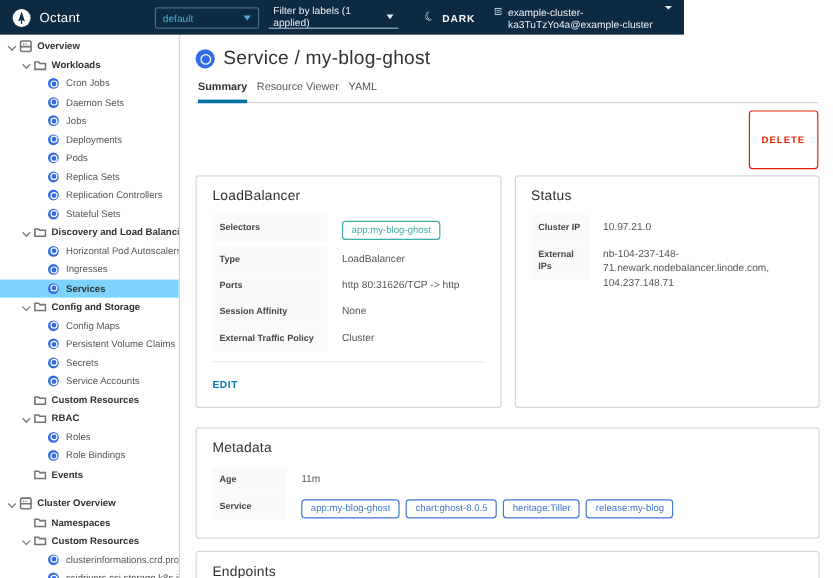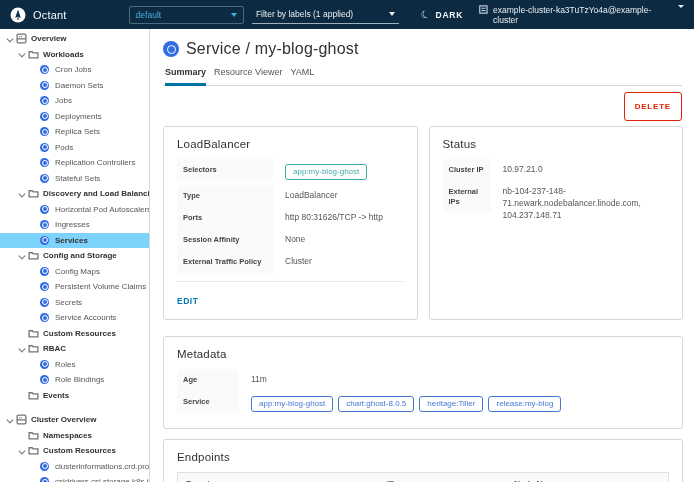--- a/index.html
+++ b/index.html
@@ -1,20 +1,20 @@
 <!DOCTYPE html>
 <html><head>
 <meta charset="utf-8">
 <style>
   * { box-sizing: border-box; margin: 0; padding: 0; }
   html,body { width: 694px; height: 482px; overflow: hidden; background: #fff;
     font-family: "Liberation Sans", sans-serif; color: #313131; }
 
   
-  .topbar { position: absolute; left:0; top:0; width:694px; height:29px;
+  .topbar { position: absolute; left:0; top:0; width:570px; height:29px;
     background:#0c2b43; display:flex; align-items:center; padding:0 10px; }
   .logo { width:16px; height:16px; flex:0 0 auto; }
   .app-title { color:#fafafa; font-size:11px; margin-left:7px; letter-spacing:.2px; }
   .ns-select { margin-left:62px; width:117px; height:18px; border:1px solid #4c6a80;
     border-radius:2px; display:flex; align-items:center; padding:0 6px; cursor:pointer; }
   .ns-select .ns-text { color:#49afd9; font-size:8.5px; flex:1 1 auto; }
   .caret-cyan { width:0; height:0; border-left:3.5px solid transparent; border-right:3.5px solid transparent;
     border-top:4px solid #49afd9; }
   .lbl-filter { margin-left:8px; width:150px; height:18px; border-bottom:1px solid #9fb3bf;
     display:flex; align-items:center; padding:0 4px; cursor:text; }
@@ -55,21 +55,21 @@
   .title-row { display:flex; align-items:center; gap:7px; }
   .page-icon { width:16px; height:16px; border-radius:50%; background:#326ce5; flex:0 0 auto;
     display:flex; align-items:center; justify-content:center; }
   .page-icon::after { content:""; width:7px; height:7px; border:1.3px solid #fff; border-radius:50%; }
   .page-title { font-size:16px; font-weight:400; color:#313131; letter-spacing:.2px; }
   .tabs { margin-top:9px; border-bottom:1px solid #d7d7d7; display:flex; gap:8px; padding-left:2px; }
   .tab { font-size:9px; color:#565656; padding-bottom:6px; cursor:pointer; }
   .tab.active { color:#313131; font-weight:bold; border-bottom:3px solid #0072a3; margin-bottom:-1px; }
   .toolbar { display:flex; justify-content:flex-end; padding:6px 12px 5px 12px; }
   .btn-delete { background:#fff; border:1px solid #e12200; color:#e12200; font-size:8px; font-weight:bold;
-    letter-spacing:.8px; border-radius:3px; padding:9px 10px; cursor:pointer;
+    letter-spacing:.8px; border-radius:3px; padding:19px 10px; cursor:pointer;
     font-family:"Liberation Sans", sans-serif; }
 
   .cards { padding:0 11px 0 12px; }
   .row2 { display:flex; gap:11px; align-items:stretch; }
   .card { background:#fff; border:1px solid #d7d7d7; border-radius:3px; padding:11px 13px; }
   .card.half { flex:1 1 0; }
   .card-title { font-size:11.5px; font-weight:400; color:#313131; letter-spacing:.2px; }
   .kv-rows { margin-top:9px; }
   .kv-row { display:flex; align-items:flex-start; }
   .kv-label { flex:0 0 auto; background:#fafafa; font-size:7.5px; font-weight:bold; color:#454545;
@@ -204,31 +204,31 @@
     <span class="nav-label">Deployments</span>
   </div>
     <div class="nav-item indent-2">
     <span class="chevron-slot" style="visibility: hidden;">
         <span class="chev"></span>
       </span>
     <span class="icon-slot">
 
       <span class="res-circle ic-resource"></span>
     </span>
+    <span class="nav-label">Pods</span>
+  </div>
+    <div class="nav-item indent-2">
+    <span class="chevron-slot" style="visibility: hidden;">
+        <span class="chev"></span>
+      </span>
+    <span class="icon-slot">
+
+      <span class="res-circle ic-resource"></span>
+    </span>
     <span class="nav-label">Replica Sets</span>
-  </div>
-    <div class="nav-item indent-2">
-    <span class="chevron-slot" style="visibility: hidden;">
-        <span class="chev"></span>
-      </span>
-    <span class="icon-slot">
-
-      <span class="res-circle ic-resource"></span>
-    </span>
-    <span class="nav-label">Pods</span>
   </div>
     <div class="nav-item indent-2">
     <span class="chevron-slot" style="visibility: hidden;">
         <span class="chev"></span>
       </span>
     <span class="icon-slot">
 
       <span class="res-circle ic-resource"></span>
     </span>
     <span class="nav-label">Replication Controllers</span>

